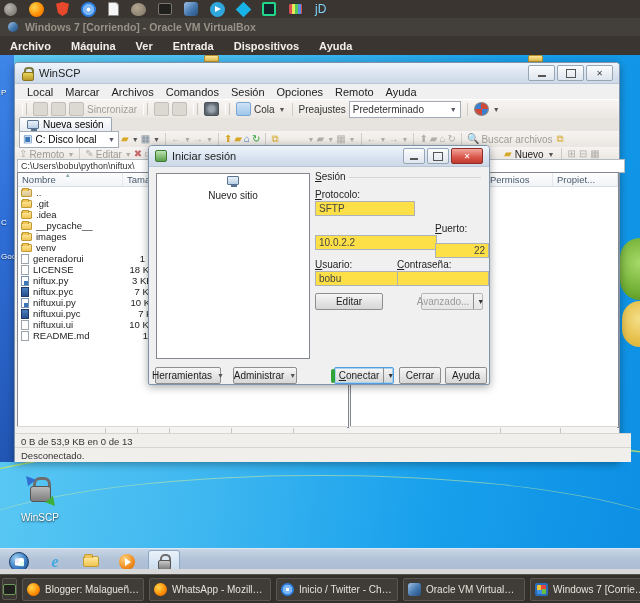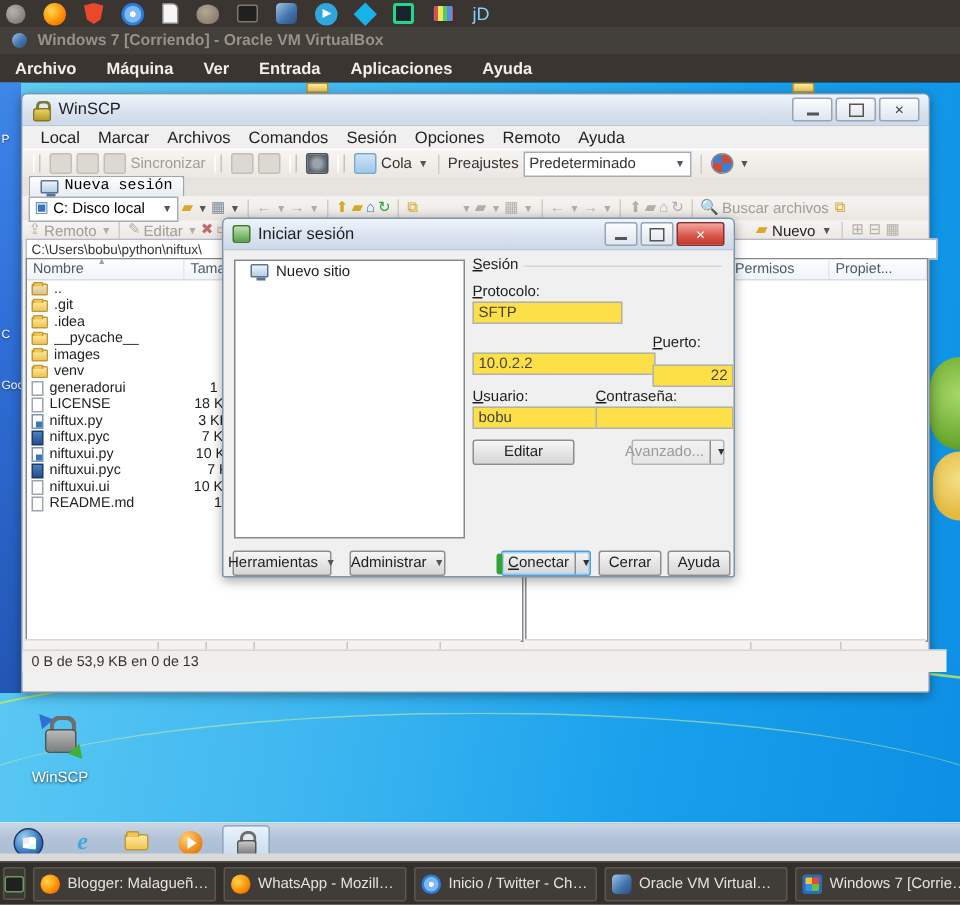--- a/index.html
+++ b/index.html
@@ -91,21 +91,21 @@
   .gray-lbl{color:#a09c96;}
   .dd{font-size:7px;color:#555;margin-left:1px;}
   .dd.gray{color:#b0aca6;}
   .combo{height:15px;background:#fff;border:1px solid #a5acb5;display:flex;align-items:center;
     font-size:10px;padding:0 3px;gap:3px;}
   .combo .arrowbox{margin-left:auto;font-size:7px;color:#556;}
   .sep{width:1px;height:13px;background:#cfcbc5;margin:0 3px;}
   .tabrow{height:13px;background:#e7e3de;display:flex;align-items:flex-end;padding-left:4px;}
   .session-tab{height:13px;background:linear-gradient(#fdfdfd,#e8edf3);border:1px solid #9aa7b5;
     border-bottom:none;border-radius:2px 2px 0 0;display:flex;align-items:center;gap:4px;
-    font-size:10px;padding:0 7px;font-family:Liberation Mono, monospace;}
+    font-size:10px;padding:0 7px;}
   .drive-row{height:16px;background:linear-gradient(#f6f4f2,#eae6e1);display:flex;align-items:center;
     padding:0 4px;font-size:10px;gap:2px;}
   .cmd-row{height:14px;background:linear-gradient(#f6f4f2,#eae6e1);display:flex;align-items:center;
     padding:0 4px;font-size:10px;gap:2px;color:#a09c96;}
   .glyph{font-size:10px;line-height:10px;}
   .gray{color:#b3afa9;}
   .yellow{color:#d8a828;}
   .green{color:#2fa336;}
   .blue{color:#3a76b8;}
   .pane{position:absolute;background:#fff;border:1px solid #828790;}
@@ -134,21 +134,21 @@
   .fic-site::after{content:"";position:absolute;left:3px;bottom:-3px;width:6px;height:2px;background:#5a7391;}
   .footer-strip{position:absolute;background:#f4f3f1;border-top:1px solid #dad7d2;}
   .ftick{position:absolute;top:1px;width:1px;height:5px;background:#c9c5bf;}
   .statusbar{position:absolute;background:#f1efec;border-top:1px solid #d8d4cf;font-size:9.5px;
     color:#333;display:flex;align-items:center;padding:0 6px;}
   
   #login-dialog{left:148px;top:90px;width:342px;height:240px;z-index:30;}
   .dlg-body{position:relative;height:218px;font-size:10px;color:#1e1e1e;}
   .listbox{position:absolute;left:7px;top:6px;width:152px;height:182px;background:#fff;
     border:1px solid #828790;font-size:10px;padding-top:2px;}
-  .site-item{display:flex;gap:5px;height:13px;padding:0 3px;margin:0 7px;}
+  .site-item{display:flex;align-items:center;gap:5px;height:13px;padding:0 3px;margin:0 18px;flex-direction:column;}
   .site-item.selected{background:#cbe2f7;border:1px solid #9ec6ea;border-radius:2px;height:12px;}
   .grp-label{position:absolute;left:166px;top:4px;}
   .grp-line{position:absolute;left:200px;top:10px;width:132px;height:1px;background:#d5d5d5;}
   .fld-label{position:absolute;}
   .fld{position:absolute;height:13px;background:#fde047;border:1px solid #aeb2b8;
     font-size:10px;color:#444;display:flex;align-items:center;padding:0 3px;}
   .fld.num{justify-content:flex-end;}
   .btn{background:linear-gradient(#f6f6f6,#e2e2e2 60%,#d7d7d7);border:1px solid #8e8e8e;
     border-radius:2px;font-size:10px;color:#1e1e1e;display:flex;align-items:center;justify-content:center;gap:4px;}
   .btn.disabled{color:#9a9a9a;border-color:#b5b5b5;background:linear-gradient(#f2f2f2,#e6e6e6);}
@@ -229,21 +229,21 @@
 
 <div class="abs" id="vbox-titlebar">
   <span class="ic ic-virtualbox small" style="margin:0 7px 0 8px;width:10px;height:10px;border-radius:50%;"></span>
   <span>Windows 7 [Corriendo] - Oracle VM VirtualBox</span>
 </div>
 <div class="abs" id="vbox-menubar">
     <span class="vbox-menu-item">Archivo</span>
     <span class="vbox-menu-item">Máquina</span>
     <span class="vbox-menu-item">Ver</span>
     <span class="vbox-menu-item">Entrada</span>
-    <span class="vbox-menu-item">Aplicaciones</span>
+    <span class="vbox-menu-item">Dispositivos</span>
     <span class="vbox-menu-item">Ayuda</span>
   </div>
 
 <div class="abs" id="vm-screen">
 
   <div class="streak" style="left:60px;top:120px;width:420px;"></div>
   <div class="streak" style="left:240px;top:300px;width:380px;opacity:.5;"></div>
   <div class="swoosh"></div>
   <div class="swoosh2"></div>
   <div class="flower-green"></div>
@@ -491,20 +491,23 @@
         <span class="ftick" style="left:214px;"></span>
       <span class="ftick" style="left:276px;"></span>
     </div>
     <div class="footer-strip" style="left:335px;top:363px;width:267px;height:7px;">
       <span class="ftick" style="left:150px;"></span>
         <span class="ftick" style="left:210px;"></span>
     </div>
     <div class="statusbar" style="left:0;top:370px;width:604px;height:14px;">
       <span>0 B de 53,9 KB en 0 de 13</span>
     </div>
+    <div class="statusbar" style="left:0;top:384px;width:604px;height:14px;">
+      <span>Desconectado.</span>
+    </div>
   </div>
 
   <div class="abs win" id="login-dialog">
     <div class="titlebar">
       <span class="ic ic-dlgkey"></span>
       <span>Iniciar sesión</span>
       <span class="cap-btns">
         <span class="cap-btn" style="width:20px">
             <span class="minbar"></span>
           </span>

